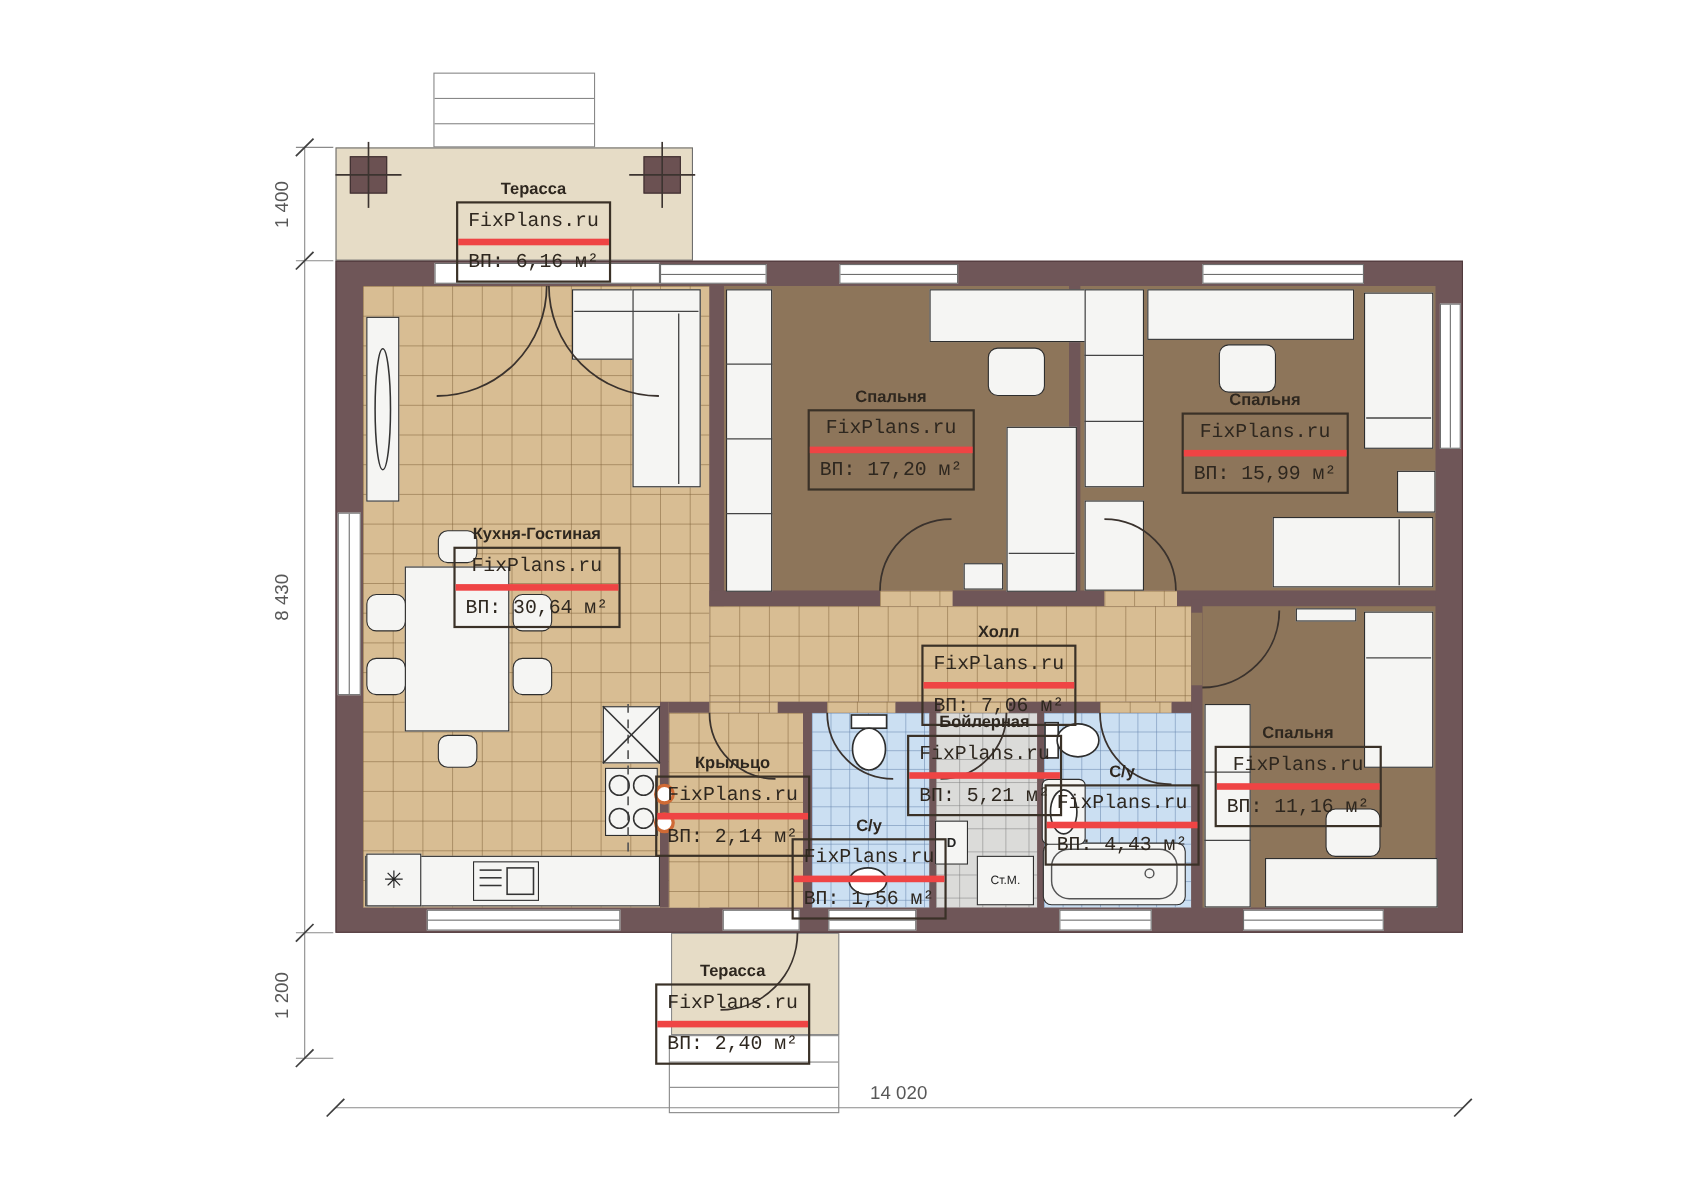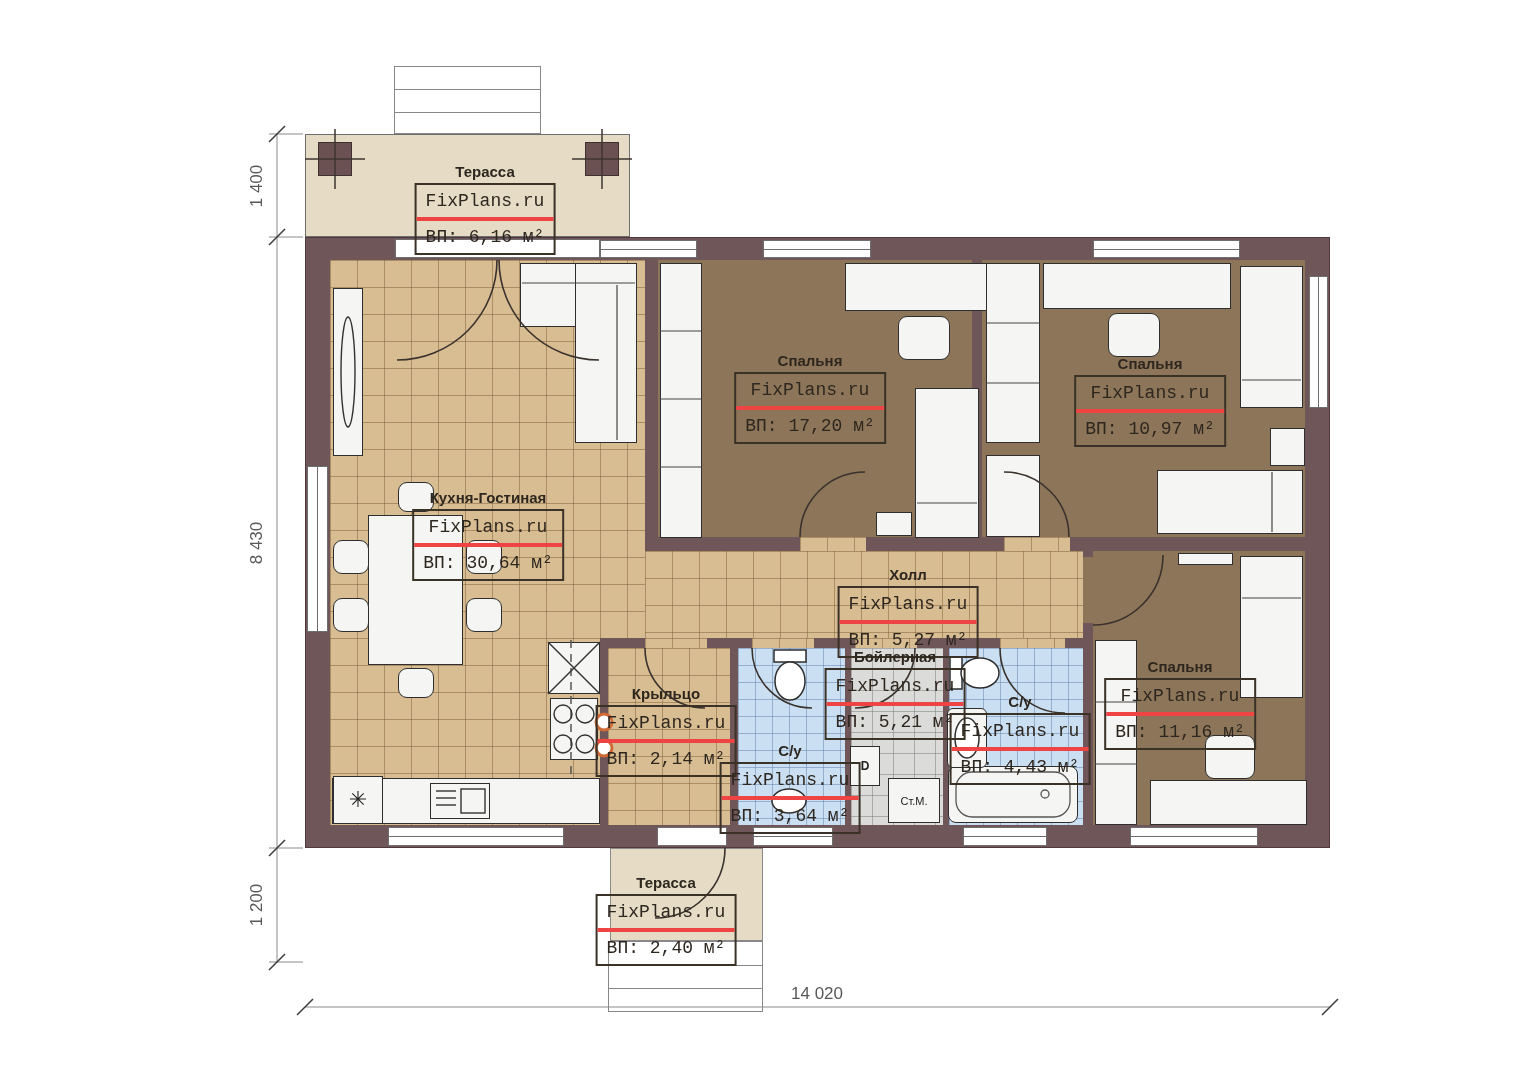--- a/index.html
+++ b/index.html
@@ -25,21 +25,21 @@
   .chair{border-radius:9px;}
   .window{background:#fff;border:1px solid #6e6e6e;}
   .winline-h:after{content:"";position:absolute;left:0;right:0;top:50%;margin-top:-.5px;border-top:1px solid #6e6e6e;}
   .winline-v:after{content:"";position:absolute;top:0;bottom:0;left:50%;margin-left:-.5px;border-left:1px solid #6e6e6e;}
   .steps{background:#fff;border:1px solid #888;}
   .stepline{position:absolute;left:0;right:0;border-top:1px solid #888;}
   .room-label{position:absolute;transform:translateX(-50%);text-align:center;color:#2e271f;z-index:30;}
   .rname{font-weight:bold;font-size:15px;margin-bottom:3px;white-space:nowrap;text-align:center;}
   .rbox{display:inline-block;border:2px solid #3a3127;}
   .rbox .row{font-size:18px;padding:6px 9px;white-space:nowrap;font-family:Liberation Mono, monospace;}
-  .rbox .row + .row{border-top:4px solid #ef4444;}
+  .rbox .row + .row{border-top:6px solid #ef4444;}
   .eqlabel{display:flex;align-items:center;justify-content:center;color:#222;}
   svg.ovl{position:absolute;left:0;top:0;pointer-events:none;z-index:20;}
   text.dim{font-size:17px;font-family:"Liberation Sans",sans-serif;fill:#585858;}
 </style>
 </head>
 <body>
 
 <div class="plan">
 
   <div class="abs steps" style="left:394px;top:66px;width:147px;height:68px;">
@@ -238,54 +238,54 @@
     <text class="dim" text-anchor="middle" transform="translate(262,905) rotate(-90)">1 200</text>
     <text class="dim" x="817" y="999" text-anchor="middle">14 020</text>
   </svg>
 
   <div class="room-label" style="left:485px;top:163px;">
     <div class="rname">Терасса</div>
     <div class="rbox"><div class="row">FixPlans.ru</div>
     <div class="row">ВП: 6,16 м²</div></div>
   </div>
 
-  <div class="room-label" style="left:488px;top:489px;">
+  <div class="room-label" style="left:488px;top:477px;">
     <div class="rname">Кухня-Гостиная</div>
     <div class="rbox"><div class="row">FixPlans.ru</div>
     <div class="row">ВП: 30,64 м²</div></div>
   </div>
 
   <div class="room-label" style="left:810px;top:352px;">
     <div class="rname">Спальня</div>
     <div class="rbox"><div class="row">FixPlans.ru</div>
     <div class="row">ВП: 17,20 м²</div></div>
   </div>
 
   <div class="room-label" style="left:1150px;top:355px;">
     <div class="rname">Спальня</div>
     <div class="rbox"><div class="row">FixPlans.ru</div>
-    <div class="row">ВП: 10,97 м²</div></div>
+    <div class="row">ВП: 15,99 м²</div></div>
   </div>
 
   <div class="room-label" style="left:908px;top:566px;">
     <div class="rname">Холл</div>
     <div class="rbox"><div class="row">FixPlans.ru</div>
-    <div class="row">ВП: 5,27 м²</div></div>
+    <div class="row">ВП: 7,06 м²</div></div>
   </div>
 
   <div class="room-label" style="left:666px;top:685px;">
     <div class="rname">Крыльцо</div>
     <div class="rbox"><div class="row">FixPlans.ru</div>
     <div class="row">ВП: 2,14 м²</div></div>
   </div>
 
   <div class="room-label" style="left:790px;top:742px;">
     <div class="rname">С/у</div>
     <div class="rbox"><div class="row">FixPlans.ru</div>
-    <div class="row">ВП: 3,64 м²</div></div>
+    <div class="row">ВП: 1,56 м²</div></div>
   </div>
 
   <div class="room-label" style="left:895px;top:648px;">
     <div class="rname">Бойлерная</div>
     <div class="rbox"><div class="row">FixPlans.ru</div>
     <div class="row">ВП: 5,21 м²</div></div>
   </div>
 
   <div class="room-label" style="left:1020px;top:693px;">
     <div class="rname">С/у</div>

